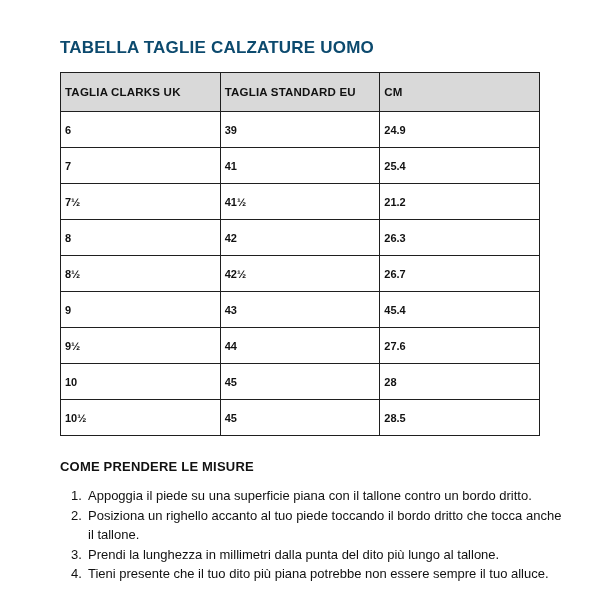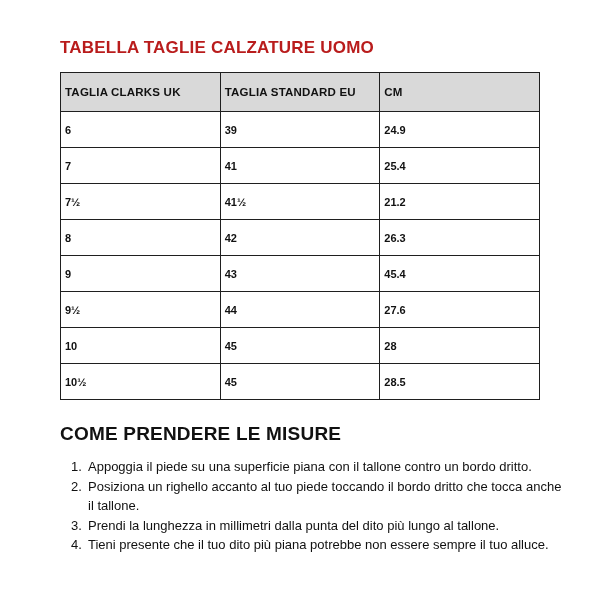--- a/index.html
+++ b/index.html
@@ -15,21 +15,21 @@
     overflow: hidden;
   }
   .page {
     padding: 38px 40px 0 60px;
   }
   .page-title {
     font-size: 17px;
     font-weight: bold;
     letter-spacing: 0.2px;
     margin: 0 0 14px 0;
-    color: #b91c1c;
+    color: #0c4a6e;
   }
   table.size-table {
     border-collapse: collapse;
     table-layout: fixed;
     width: 480px;
   }
   table.size-table th,
   table.size-table td {
     border: 1.5px solid #1f1f1f;
     text-align: left;
@@ -42,21 +42,21 @@
     height: 30px;
     font-size: 11.5px;
     letter-spacing: 0.2px;
   }
   table.size-table td {
     background: #ffffff;
     height: 27px;
     font-size: 11px;
   }
   .instructions-title {
-    font-size: 19px;
+    font-size: 13px;
     font-weight: bold;
     letter-spacing: 0.2px;
     margin: 23px 0 12px 0;
     color: #111111;
   }
   .instruction-list {
     margin-left: 11px;
     width: 492px;
   }
   .instruction-item {
@@ -103,20 +103,25 @@
         <td>7½</td>
         <td>41½</td>
         <td>21.2</td>
       </tr>
       <tr>
         <td>8</td>
         <td>42</td>
         <td>26.3</td>
       </tr>
       <tr>
+        <td>8½</td>
+        <td>42½</td>
+        <td>26.7</td>
+      </tr>
+      <tr>
         <td>9</td>
         <td>43</td>
         <td>45.4</td>
       </tr>
       <tr>
         <td>9½</td>
         <td>44</td>
         <td>27.6</td>
       </tr>
       <tr>

